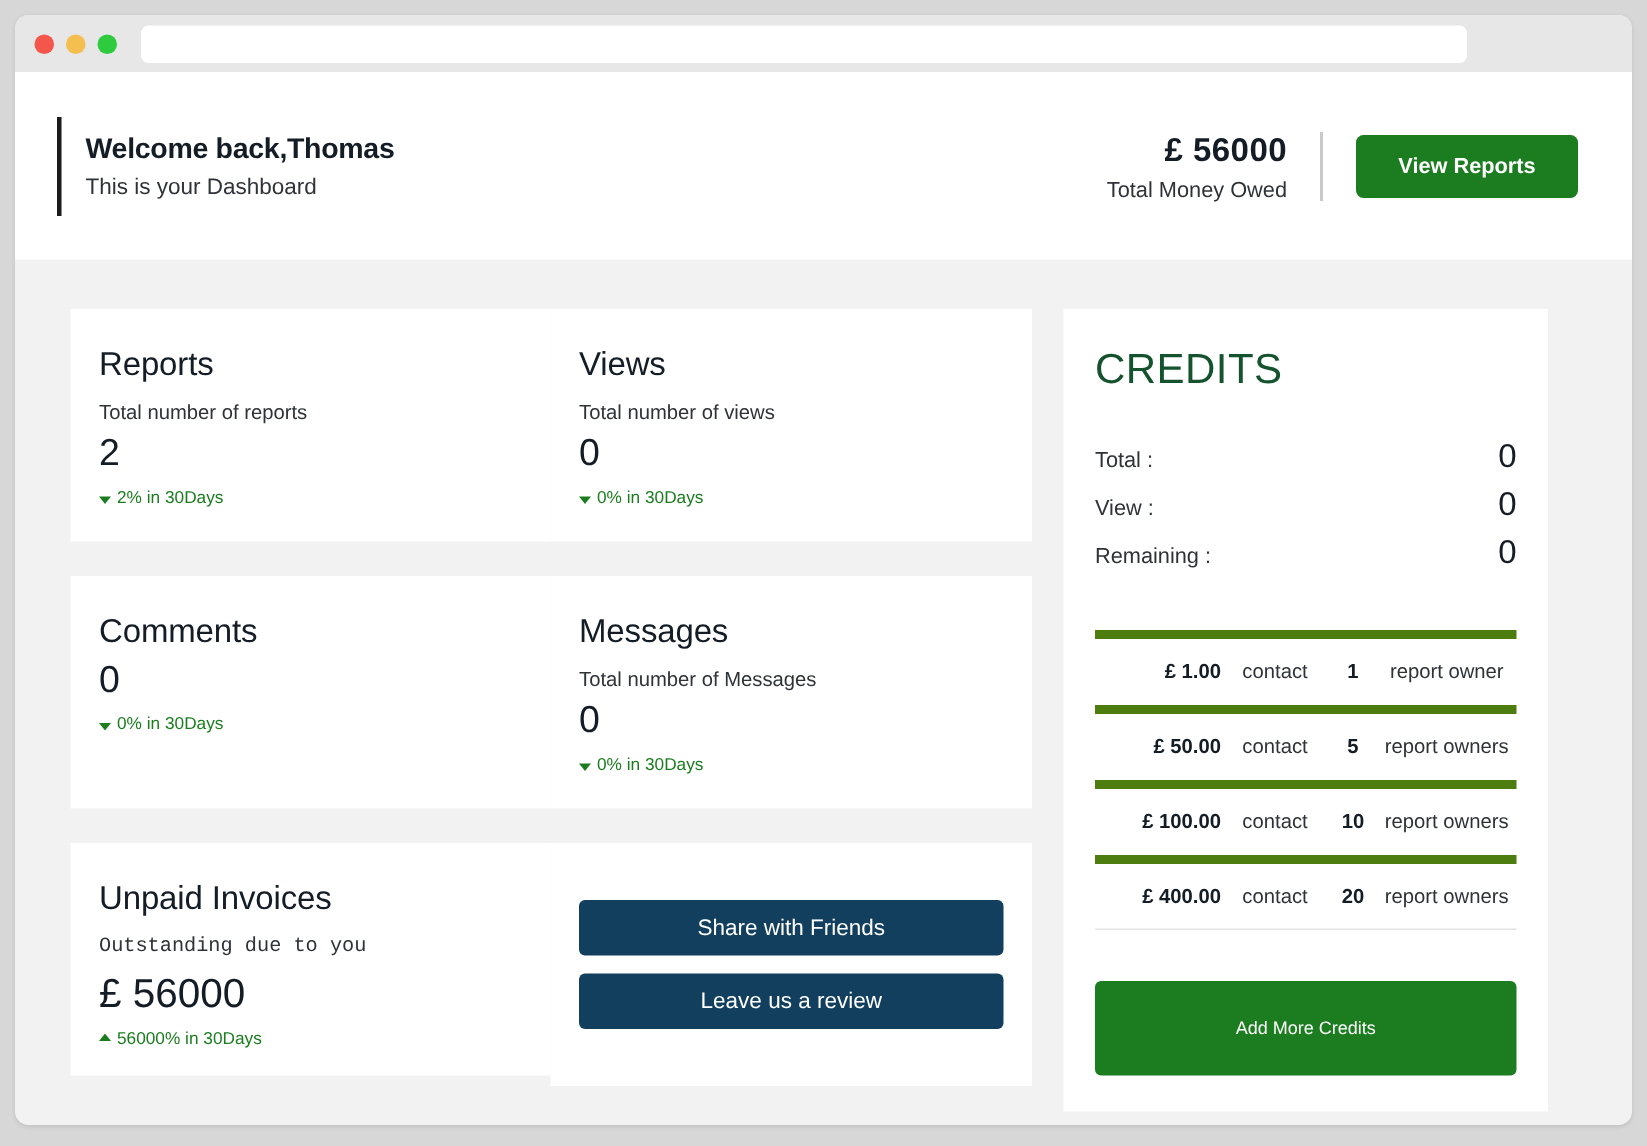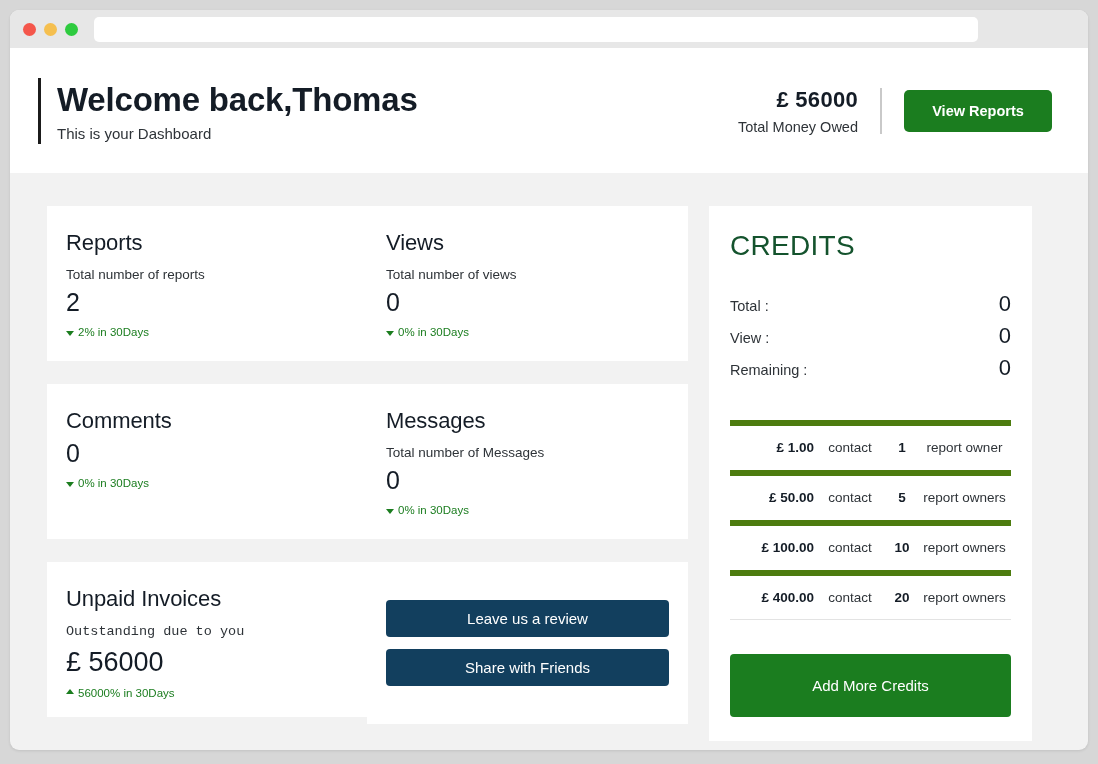--- a/index.html
+++ b/index.html
@@ -67,21 +67,21 @@
     gap: 16px;
   }
   .accent-bar {
     width: 3px;
     background: #1b1b1b;
     align-self: stretch;
     min-height: 66px;
   }
   .welcome-text { display: flex; flex-direction: column; justify-content: center; }
   .welcome-title {
-    font-size: 33px;
+    font-size: 19px;
     font-weight: bold;
     color: #141c26;
     letter-spacing: -0.2px;
     line-height: 1.25;
     white-space: pre;
   }
   .welcome-sub {
     font-size: 15px;
     color: #2e3338;
     margin-top: 4px;
@@ -241,21 +241,21 @@
 
   .btn-add-credits {
     margin-top: 34px;
     background: #1b7d1f;
     color: #ffffff;
     border: none;
     border-radius: 4px;
     height: 63px;
     width: 100%;
     font-family: "Liberation Sans", sans-serif;
-    font-size: 15px;
+    font-size: 12px;
     cursor: pointer;
   }
 </style>
 </head>
 <body>
 
 <div class="browser-window">
 
   <div class="chrome-bar">
     <div class="traffic-lights">
@@ -332,22 +332,22 @@
           <div class="stat-title">Unpaid Invoices</div>
           <div class="stat-sub">Outstanding due to you</div>
           <div class="stat-value">£ 56000</div>
           <div class="stat-delta">
             <span class="tri up"></span>
             <span>56000% in 30Days</span>
           </div>
         </div>
 
         <div class="card share-card">
+          <button class="btn-navy">Share with Friends</button>
           <button class="btn-navy">Leave us a review</button>
-          <button class="btn-navy">Share with Friends</button>
         </div>
 
       </div>
     </div>
 
     <div class="credits-card">
       <div class="credits-title">CREDITS</div>
 
       <div class="credits-summary">
         <div class="credits-row">

